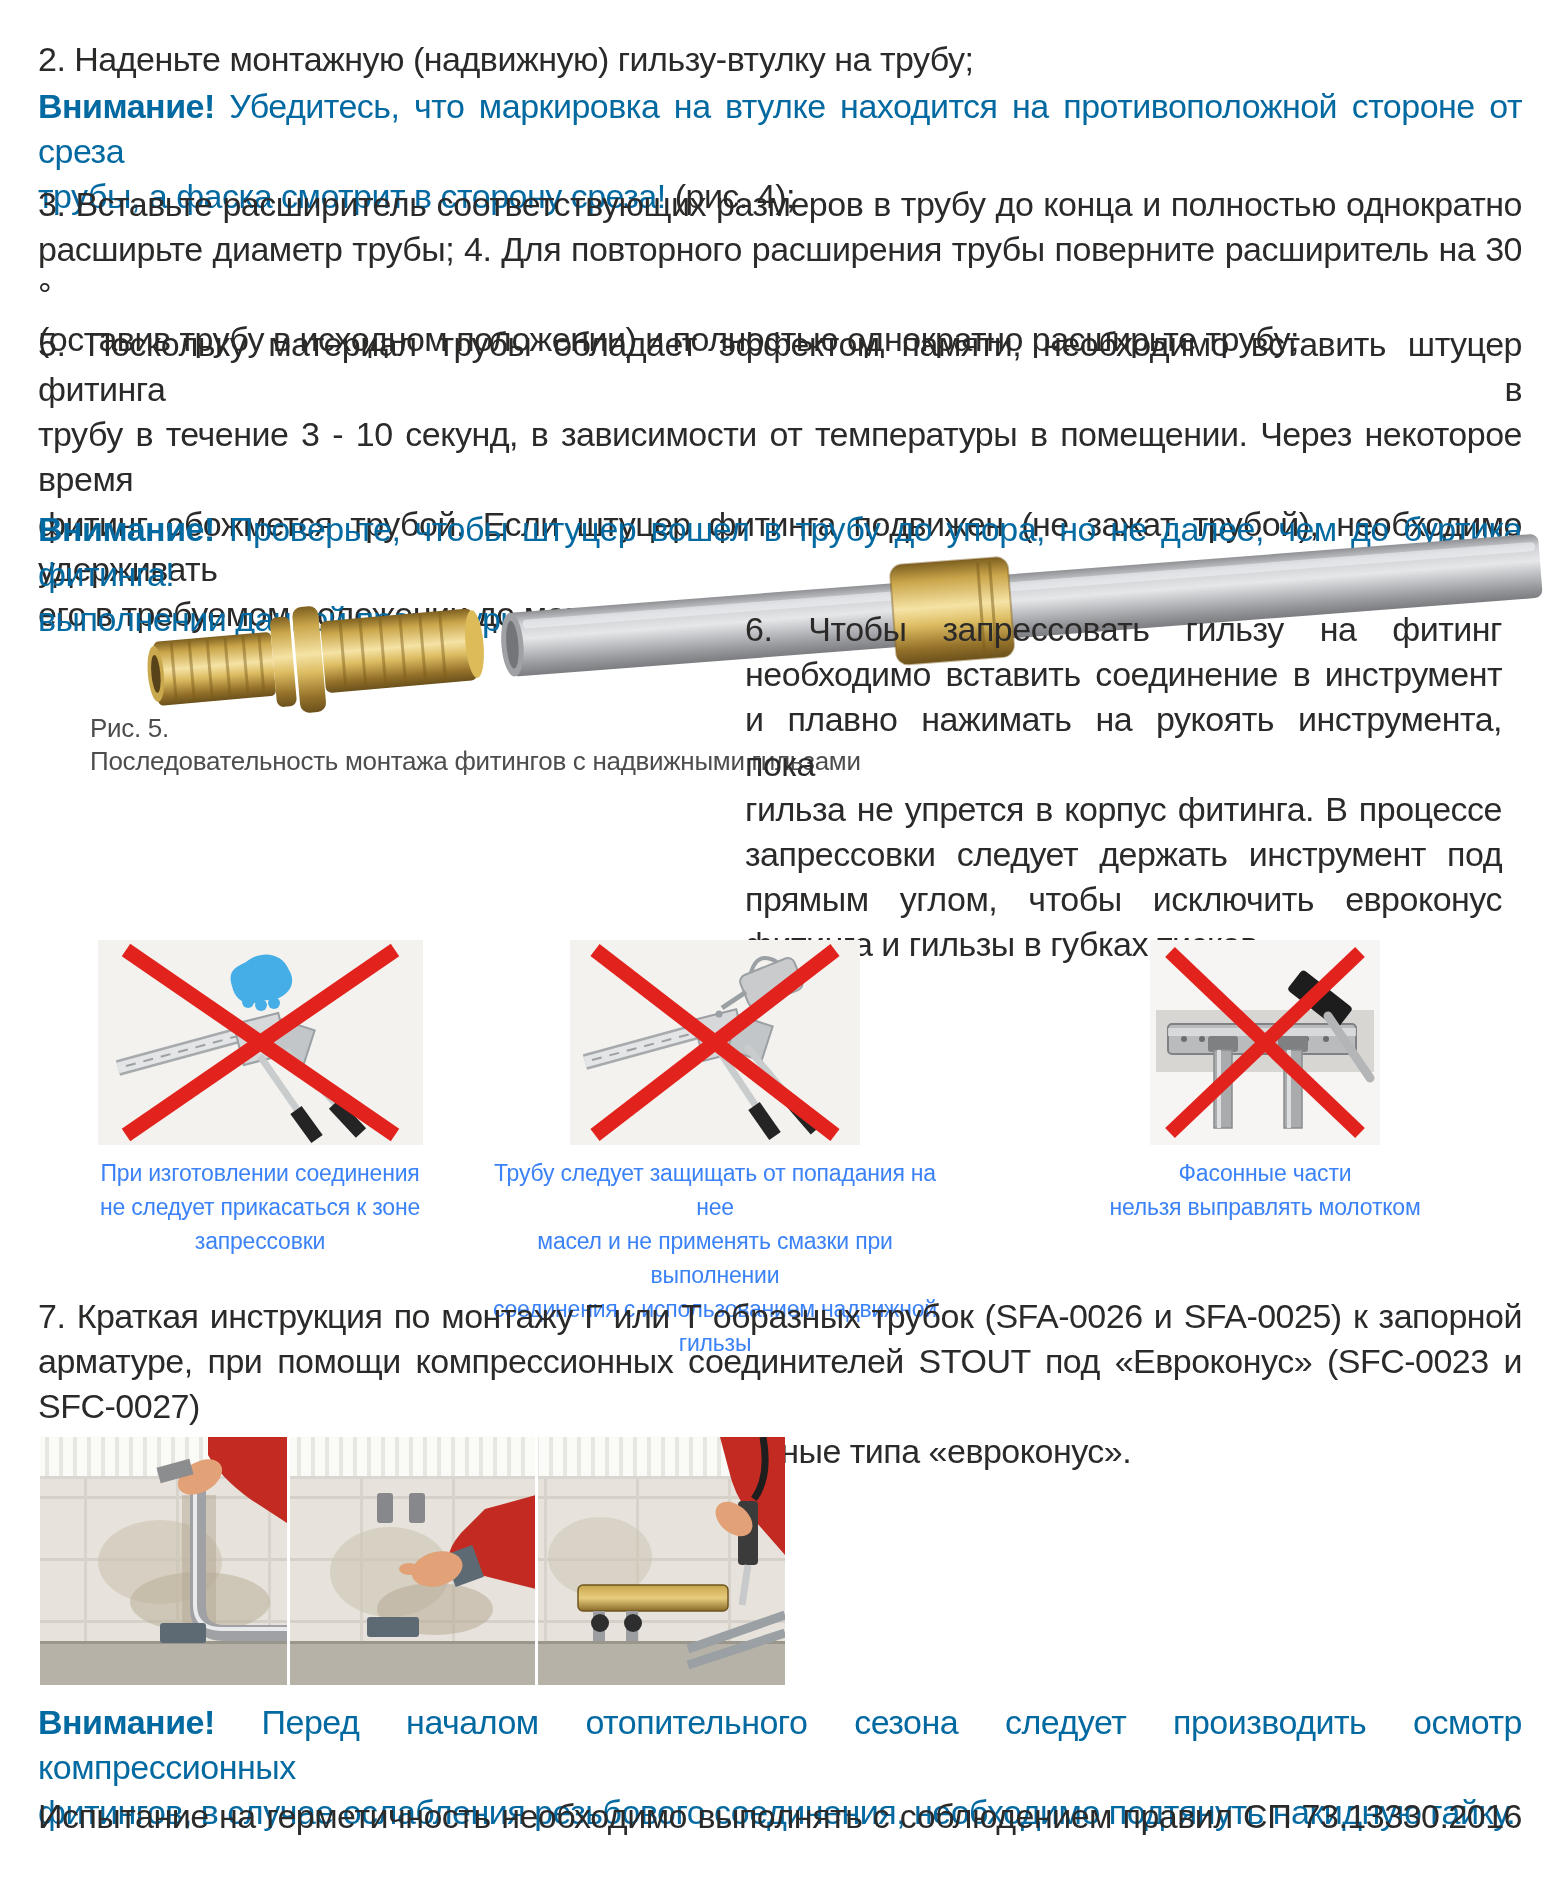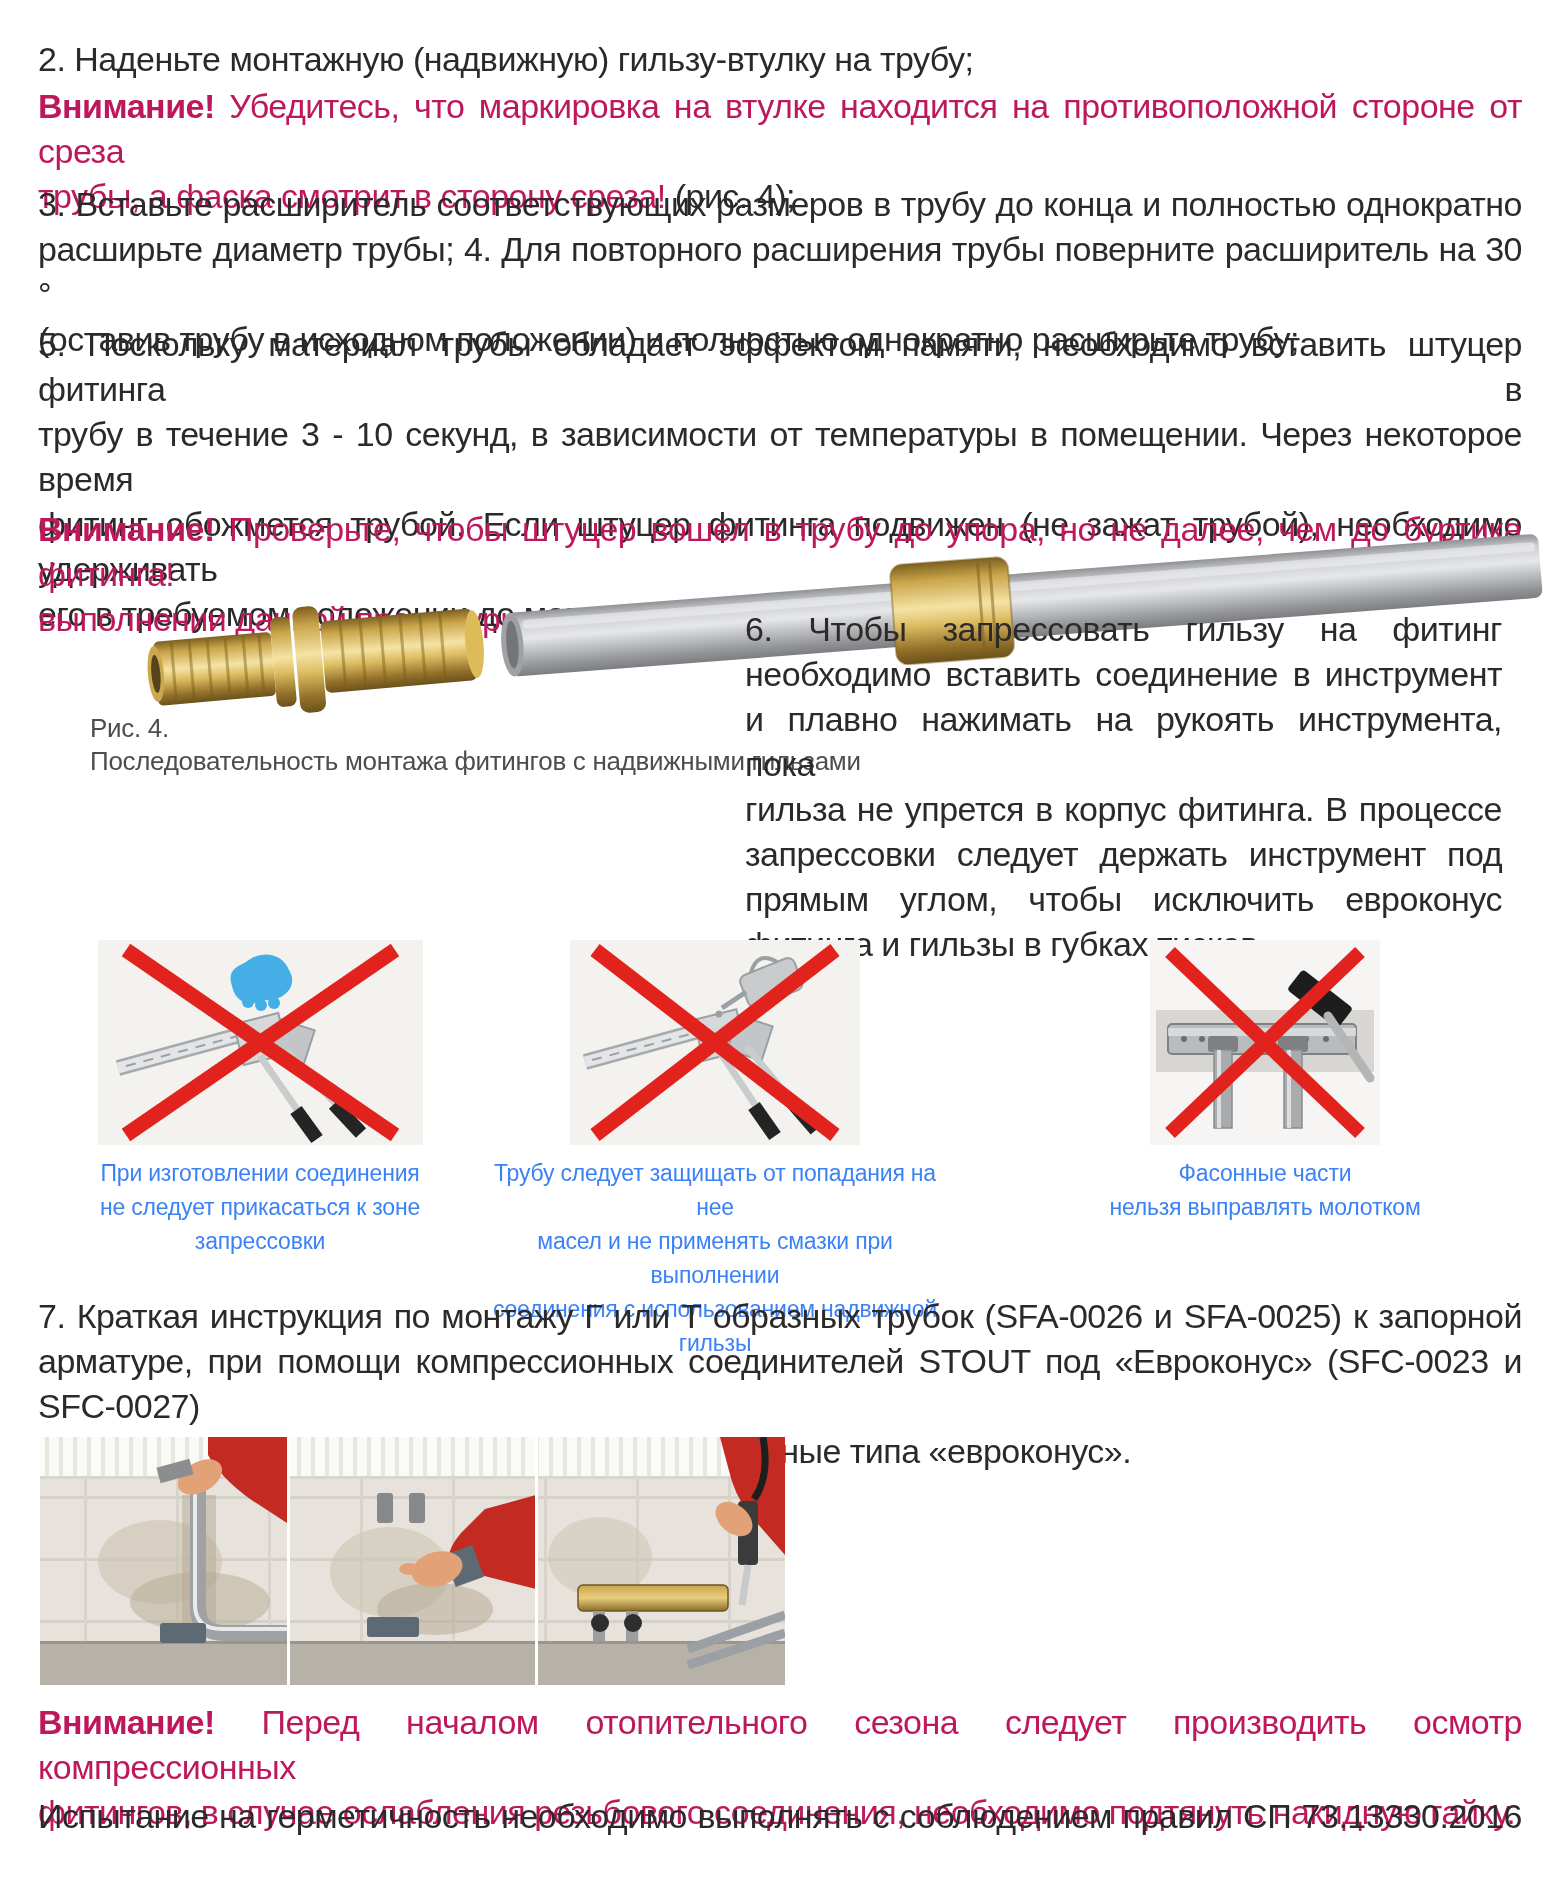--- a/index.html
+++ b/index.html
@@ -2,21 +2,21 @@
 <html><head>
 <meta charset="utf-8">
 <style>
   html,body{margin:0;padding:0;background:#ffffff;}
   .page{position:relative;width:1545px;height:1890px;background:#fff;overflow:hidden;
         font-family:"Liberation Sans",sans-serif;color:#2b2a29;}
   .para{position:absolute;left:38px;width:1484px;font-size:34px;line-height:45px;letter-spacing:-0.5px;}
   .para.narrow{left:745px;width:757px;}
   .jl{text-align:justify;text-align-last:justify;}
   .jl.last{text-align:left;text-align-last:left;}
-  .red{color:#be185d;}
+  .red{color:#0369a1;}
   .b{font-weight:bold;}
   .figcap{position:absolute;left:90px;top:712px;font-size:26px;line-height:33px;color:#4d4d4f;letter-spacing:-0.3px;}
   .prohib{position:absolute;top:940px;display:flex;flex-direction:column;align-items:center;}
   .prohib .pimg{height:205px;}
   .prohib .pcap{margin-top:11px;font-size:23px;line-height:34px;text-align:center;color:#3b82f6;letter-spacing:-0.2px;}
   .fig4{position:absolute;left:95px;top:492px;width:1450px;height:228px;}
   .photos{position:absolute;left:40px;top:1437px;width:745px;height:248px;}
   svg{display:block;}
 </style>
 </head>
@@ -102,21 +102,21 @@
             <line x1="308" y1="132" x2="308" y2="200"></line>
           <line x1="328" y1="132" x2="328" y2="200"></line>
             <line x1="348" y1="132" x2="348" y2="200"></line>
         </g>
         <ellipse cx="380" cy="166" rx="9" ry="34" fill="#dcbb58"></ellipse>
       </g>
     </svg>
   </div>
 
   <div class="figcap">
-    <div>Рис. 4.</div>
+    <div>Рис. 5.</div>
     <div>Последовательность монтажа фитингов с надвижными гильзами</div>
   </div>
 
   <div class="para narrow" style="top:607px">
     <div class="jl">6. Чтобы запрессовать гильзу на фитинг</div>
     <div class="jl">необходимо вставить соединение в инструмент</div>
     <div class="jl">и плавно нажимать на рукоять инструмента, пока</div>
     <div class="jl">гильза не упрется в корпус фитинга. В процессе</div>
     <div class="jl">запрессовки следует держать инструмент под</div>
     <div class="jl">прямым углом, чтобы исключить евроконус</div>

